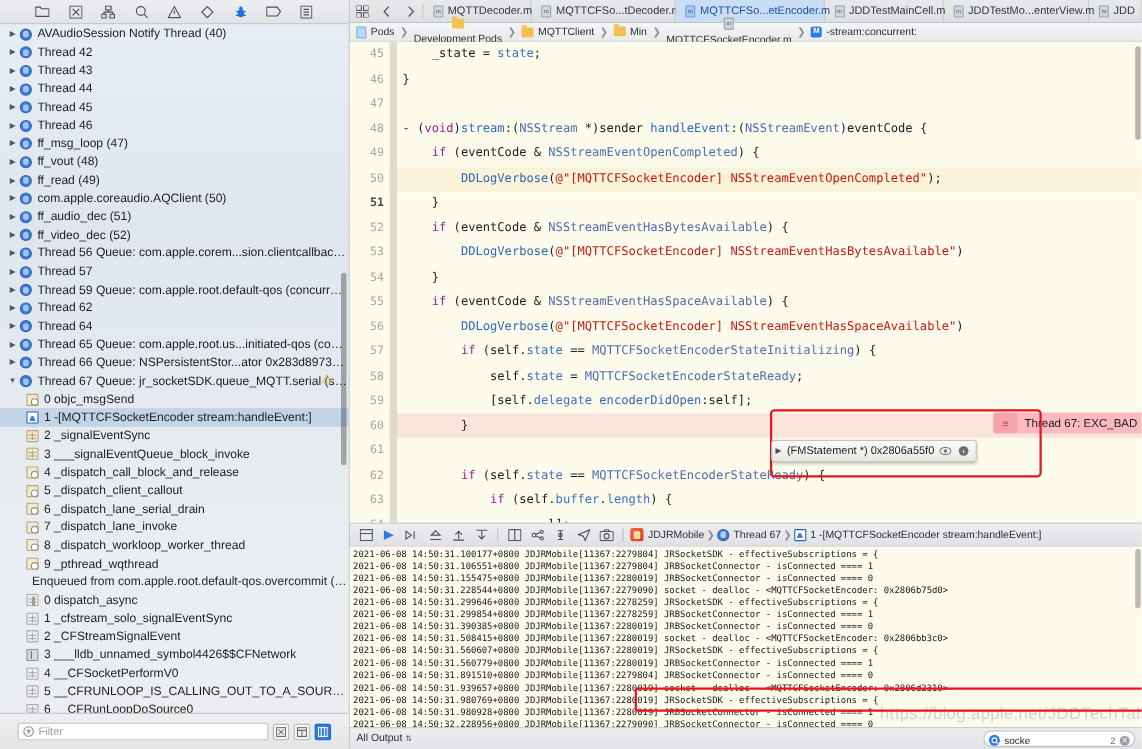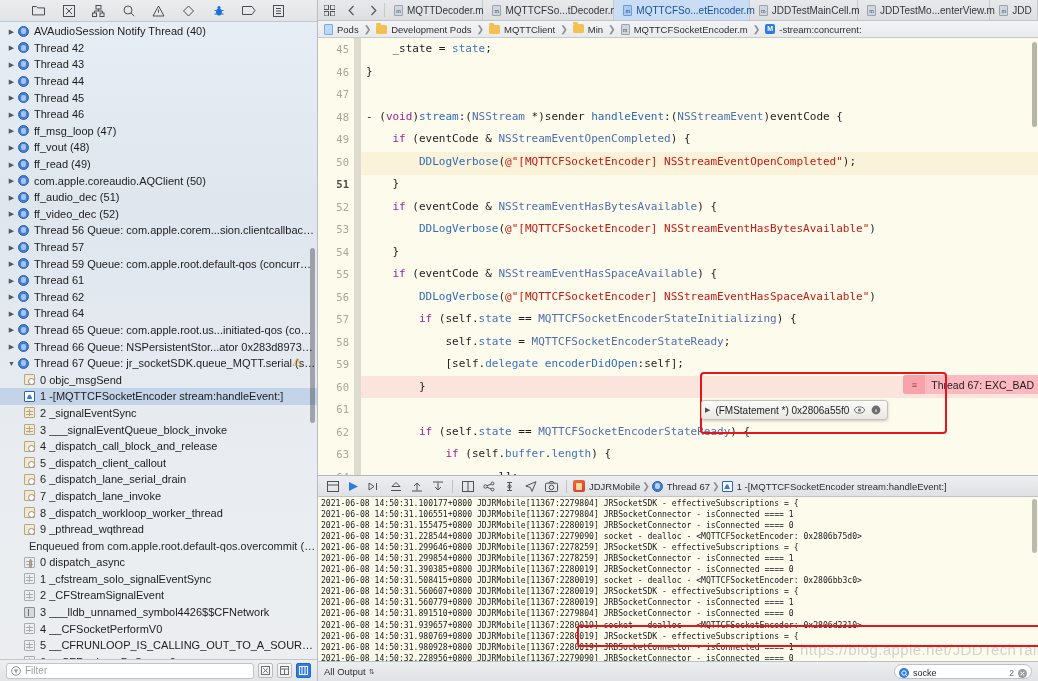--- a/index.html
+++ b/index.html
@@ -116,24 +116,24 @@
     width: 11px; height: 11px;
     color: #d8a51c; font-size: 11px; line-height: 11px;
   }
 
   #nav-scroll {
     position: absolute; right: 2px; top: 248px;
     width: 5px; height: 175px; border-radius: 3px;
     background: rgba(0,0,0,.30);
   }
   #nav-filter {
-    height: 22px; min-height: 22px;
+    height: 33px; min-height: 22px;
     background: linear-gradient(180deg,#eeeff1,#e3e4e6);
     border-top: 1px solid #c3c6ca;
-    display: flex; align-items: center; padding: 0 6px; gap: 4px;
+    display: flex; align-items: center; padding: 0 16px; gap: 4px;
   }
   #nav-filter .fbox {
     flex: 1; height: 16px; background: #fff;
     border: 1px solid #c0c3c7; border-radius: 3px;
     display: flex; align-items: center; padding: 0 4px; gap: 4px;
     font-size: 10px; color: #9b9ea2;
   }
   .filt-ic { width: 10px; height: 10px; color: #8c9095; }
   #nav-filter .sq {
     width: 15px; height: 15px; border: 1px solid #b7babe;
@@ -514,25 +514,20 @@
         </div>
         <div class="trow">
           <span class="disc">▶</span>
           <span class="tcircle"></span>
           <span class="tlabel">Thread 57</span>
         </div>
         <div class="trow">
           <span class="disc">▶</span>
           <span class="tcircle"></span>
           <span class="tlabel">Thread 59 Queue: com.apple.root.default-qos (concurrent)</span>
-        </div>
-        <div class="trow">
-          <span class="disc">▶</span>
-          <span class="tcircle"></span>
-          <span class="tlabel">Thread 61</span>
         </div>
         <div class="trow">
           <span class="disc">▶</span>
           <span class="tcircle"></span>
           <span class="tlabel">Thread 62</span>
         </div>
         <div class="trow">
           <span class="disc">▶</span>
           <span class="tcircle"></span>
           <span class="tlabel">Thread 64</span>
@@ -725,36 +720,36 @@
           </div>
         </div>
     </div>
 
     <div id="breadcrumb">
         <span style="display: flex; align-items: center; gap: 4px;">
           <span class="pods-ic"></span>
           <span>Pods</span>
         </span>
         <span class="chev">❯</span>
-        <span style="display: flex; align-items: center; gap: 4px;">
+        <span style="display: flex; align-items: center; gap: 4px; flex-direction: column;">
           <span class="folder-ic"></span>
           <span>Development Pods</span>
         </span>
         <span class="chev">❯</span>
         <span style="display: flex; align-items: center; gap: 4px;">
           <span class="folder-ic"></span>
           <span>MQTTClient</span>
         </span>
         <span class="chev">❯</span>
         <span style="display: flex; align-items: flex-start; gap: 4px;">
           <span class="folder-ic"></span>
           <span>Min</span>
         </span>
         <span class="chev">❯</span>
-        <span style="display: flex; align-items: center; gap: 4px;">
+        <span style="display: flex; align-items: center; gap: 4px; flex-direction: column;">
           <span class="mfile">m</span>
           <span>MQTTCFSocketEncoder.m</span>
         </span>
         <span class="chev">❯</span>
         <span style="display: flex; align-items: center; gap: 4px;">
           <span class="m-sq">M</span>
           <span>-stream:concurrent:</span>
         </span>
       </div>
 

